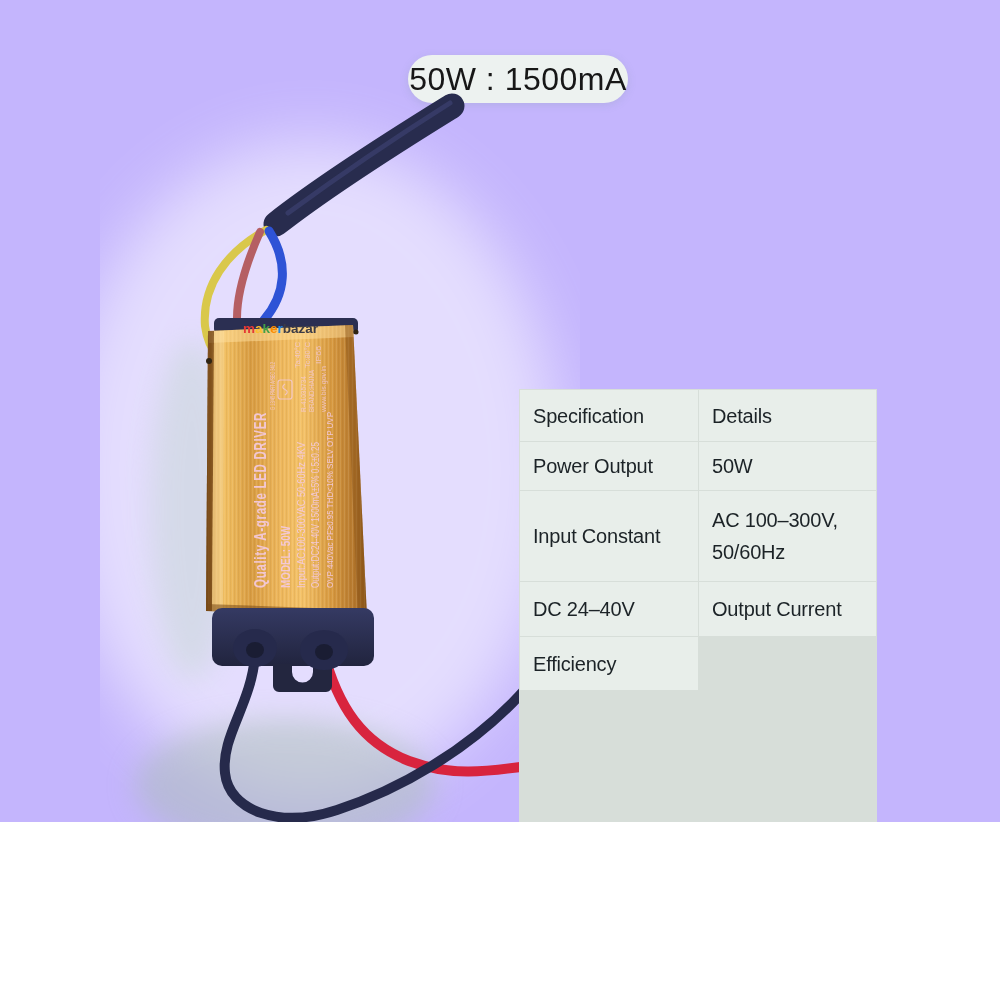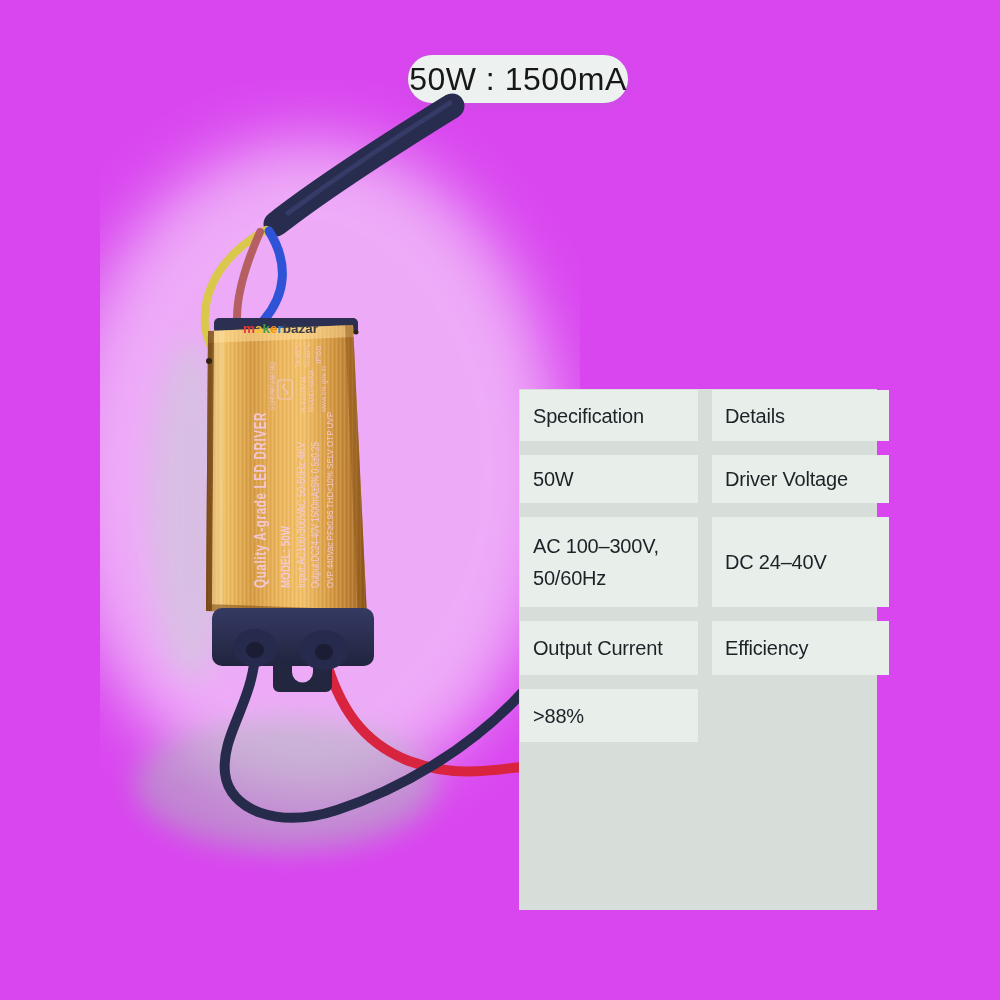--- a/index.html
+++ b/index.html
@@ -1,19 +1,19 @@
 <!DOCTYPE html>
 <html><head>
 <meta charset="utf-8">
 <style>
   html,body{margin:0;padding:0;}
   .stage{
     position:relative;
-    width:1000px;height:1000px;
-    background:#d946ef;
+    width:1000px;height:822px;
+    background:#c4b5fd;
     overflow:hidden;
     font-family:"Liberation Sans", sans-serif;
     text-decoration:underline;
   }
   
   .badge{
     position:absolute;left:408px;top:55px;
     width:220px;height:48px;
     background:#edf2f0;
     border-radius:24px;
@@ -28,21 +28,21 @@
   .photo{
     position:absolute;left:100px;top:80px;width:480px;height:840px;
   }
   .photo text{font-family:"Liberation Sans","DejaVu Sans",sans-serif;}
   
   .spec-table{
     position:absolute;left:519px;top:389px;width:358px;
     display:grid;
     grid-template-columns:178px 177px;
     grid-template-rows:51px 48px 90px 54px 53px 84px 55px;
-    gap:14px;
+    gap:1px;
     background:#d7ded9;
     border:1px solid #d7ded9;
     box-sizing:border-box;
   }
   .cell{
     background:#e8eeea;
     display:flex;align-items:center;
     padding-left:13px;
     font-size:20px;color:#1c2327;
     letter-spacing:-0.2px;
@@ -153,40 +153,40 @@
 
   <div class="spec-table">
     <div class="cell">
         <span class="t">Specification</span>
       </div>
     <div class="cell">
         <span class="t">Details</span>
       </div>
 
     <div class="cell">
+        <span class="t">Power Output</span>
+      </div>
+    <div class="cell">
         <span class="t">50W</span>
       </div>
 
     <div class="cell">
-        <span class="t">Driver Voltage</span>
+        <span class="t">Input Constant</span>
       </div>
     <div class="cell">
         <span class="t">AC 100–300V, 50/60Hz</span>
       </div>
 
     <div class="cell">
         <span class="t">DC 24–40V</span>
       </div>
 
     <div class="cell">
         <span class="t">Output Current</span>
       </div>
 
 
     <div class="cell">
         <span class="t">Efficiency</span>
       </div>
-    <div class="cell">
-        <span class="t">&gt;88%</span>
-      </div>
   </div>
 
 </div>
 
 </body></html>

